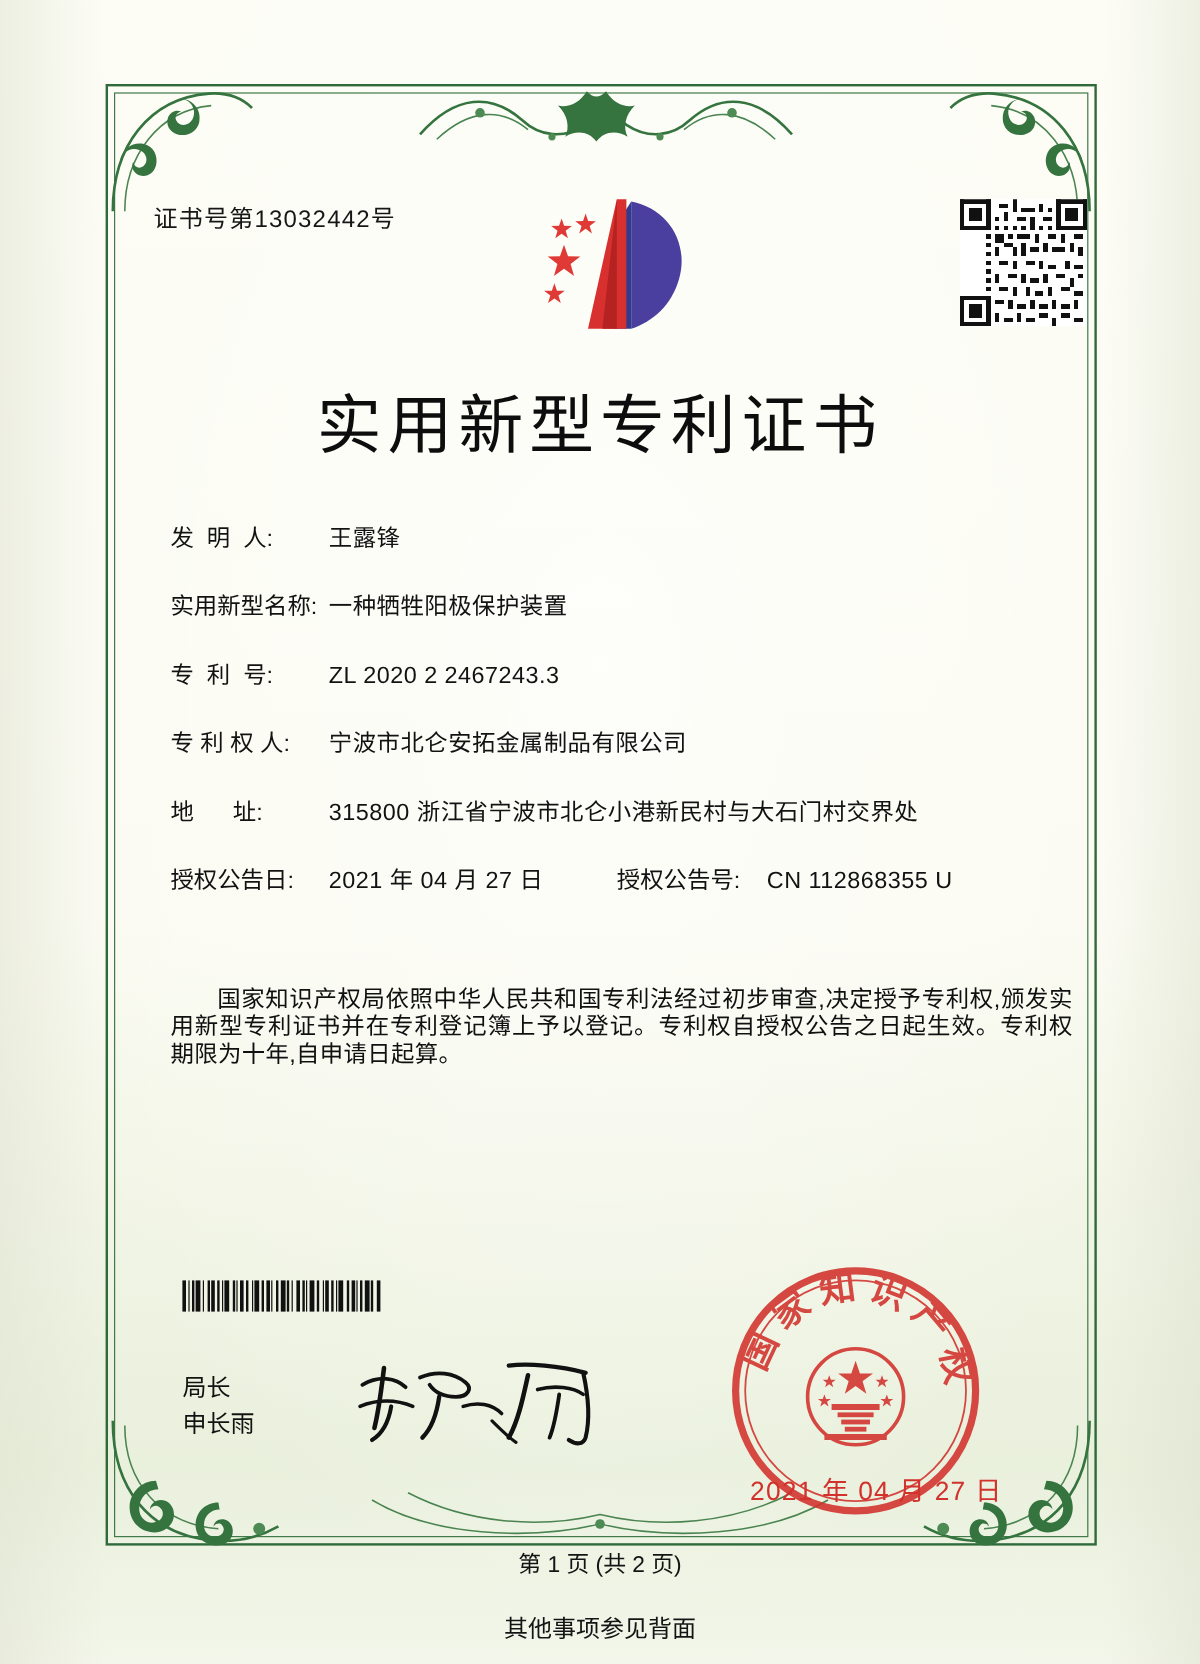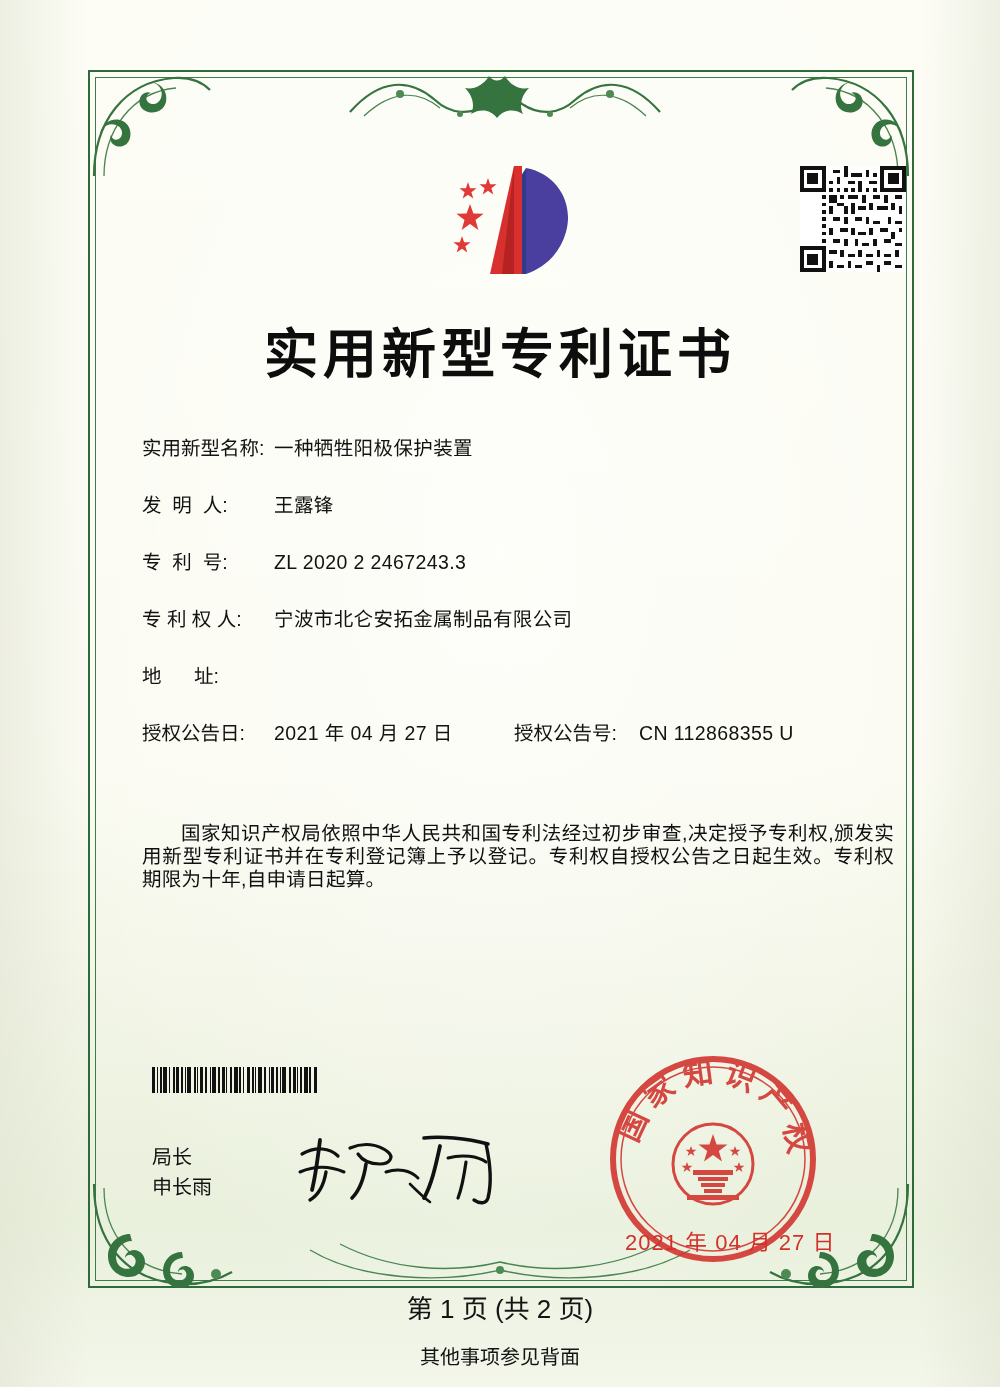--- a/index.html
+++ b/index.html
@@ -90,21 +90,21 @@
     height: 106px;
   }
 
   .title {
     position: absolute;
     left: 0;
     right: 0;
     top: 310px;
     text-align: center;
     font-size: 54px;
-    font-weight: bold;
+    font-weight: normal;
     letter-spacing: 5px;
     color: #0d0d0d;
     font-family: "Liberation Sans", "DejaVu Sans", sans-serif;
   }
 
   
   .fields {
     position: absolute;
     left: 142px;
     top: 432px;
@@ -211,21 +211,21 @@
     font-family: "Liberation Sans", "DejaVu Sans", sans-serif;
   }
 
   
   .page-num {
     position: absolute;
     left: 0;
     right: 0;
     top: 1288px;
     text-align: center;
-    font-size: 26px;
+    font-size: 19px;
     color: #141414;
     font-family: "Liberation Sans", "DejaVu Sans", sans-serif;
   }
   .footer-note {
     position: absolute;
     left: 0;
     right: 0;
     top: 1341px;
     text-align: center;
     font-size: 20px;
@@ -289,20 +289,21 @@
       <circle class="orn-fill-light" cx="126" cy="96" r="5"></circle>
     </g>
   </svg>
 
   <svg class="edge-orn" style="left:300px; top:1240px;" width="400" height="48" viewBox="0 0 400 48">
     <path class="orn-stroke-thin" d="M10 10 C 60 40, 140 44, 200 30 C 260 44, 340 40, 390 10"></path>
     <path class="orn-stroke-thin" d="M40 4 C 90 30, 150 34, 200 22 C 250 34, 310 30, 360 4"></path>
     <circle class="orn-fill-light" cx="200" cy="30" r="4"></circle>
   </svg>
 
+  <div class="cert-no">证书号第13032442号</div>
 
   <svg class="logo" viewBox="0 0 155 125">
 
     <path d="M86 8 C 118 14, 134 44, 126 72 C 120 94, 104 108, 86 114 L 86 8 Z" fill="#4a3f9e"></path>
     <path d="M86 8 L 86 114 L 72 114 L 72 30 Z" fill="#2f3c8c"></path>
 
     <path d="M74 6 L 82 6 L 82 114 L 50 114 Z" fill="#d8302f"></path>
     <path d="M74 6 L 74 114 L 62 114 Z" fill="#b42322"></path>
 
     <g fill="#e03a36">
@@ -414,37 +415,38 @@
         <rect x="26" y="27" width="2" height="1"></rect>
       <rect x="8" y="4" width="1" height="1"></rect>
         <rect x="20" y="2" width="1" height="1"></rect>
     </g>
   </svg>
 
   <div class="title">实用新型专利证书</div>
 
   <div class="fields">
     <div class="field-row">
+      <div class="field-label">发  明  人:</div>
+      <div class="field-value">王露锋</div>
+    </div>
+    <div class="field-row">
       <div class="field-label">实用新型名称:</div>
       <div class="field-value">一种牺牲阳极保护装置</div>
-    </div>
-    <div class="field-row">
-      <div class="field-label">发  明  人:</div>
-      <div class="field-value">王露锋</div>
     </div>
     <div class="field-row">
       <div class="field-label">专  利  号:</div>
       <div class="field-value">ZL 2020 2 2467243.3</div>
     </div>
     <div class="field-row">
       <div class="field-label">专 利 权 人:</div>
       <div class="field-value">宁波市北仑安拓金属制品有限公司</div>
     </div>
     <div class="field-row">
       <div class="field-label">地      址:</div>
+      <div class="field-value">315800 浙江省宁波市北仑小港新民村与大石门村交界处</div>
     </div>
     <div class="field-row dual">
       <div class="field-label">授权公告日:</div>
       <div class="field-value">2021 年 04 月 27 日</div>
       <div class="field-label2">授权公告号:</div>
       <div class="field-value2">CN 112868355 U</div>
     </div>
   </div>
 
   <div class="paragraphs">

